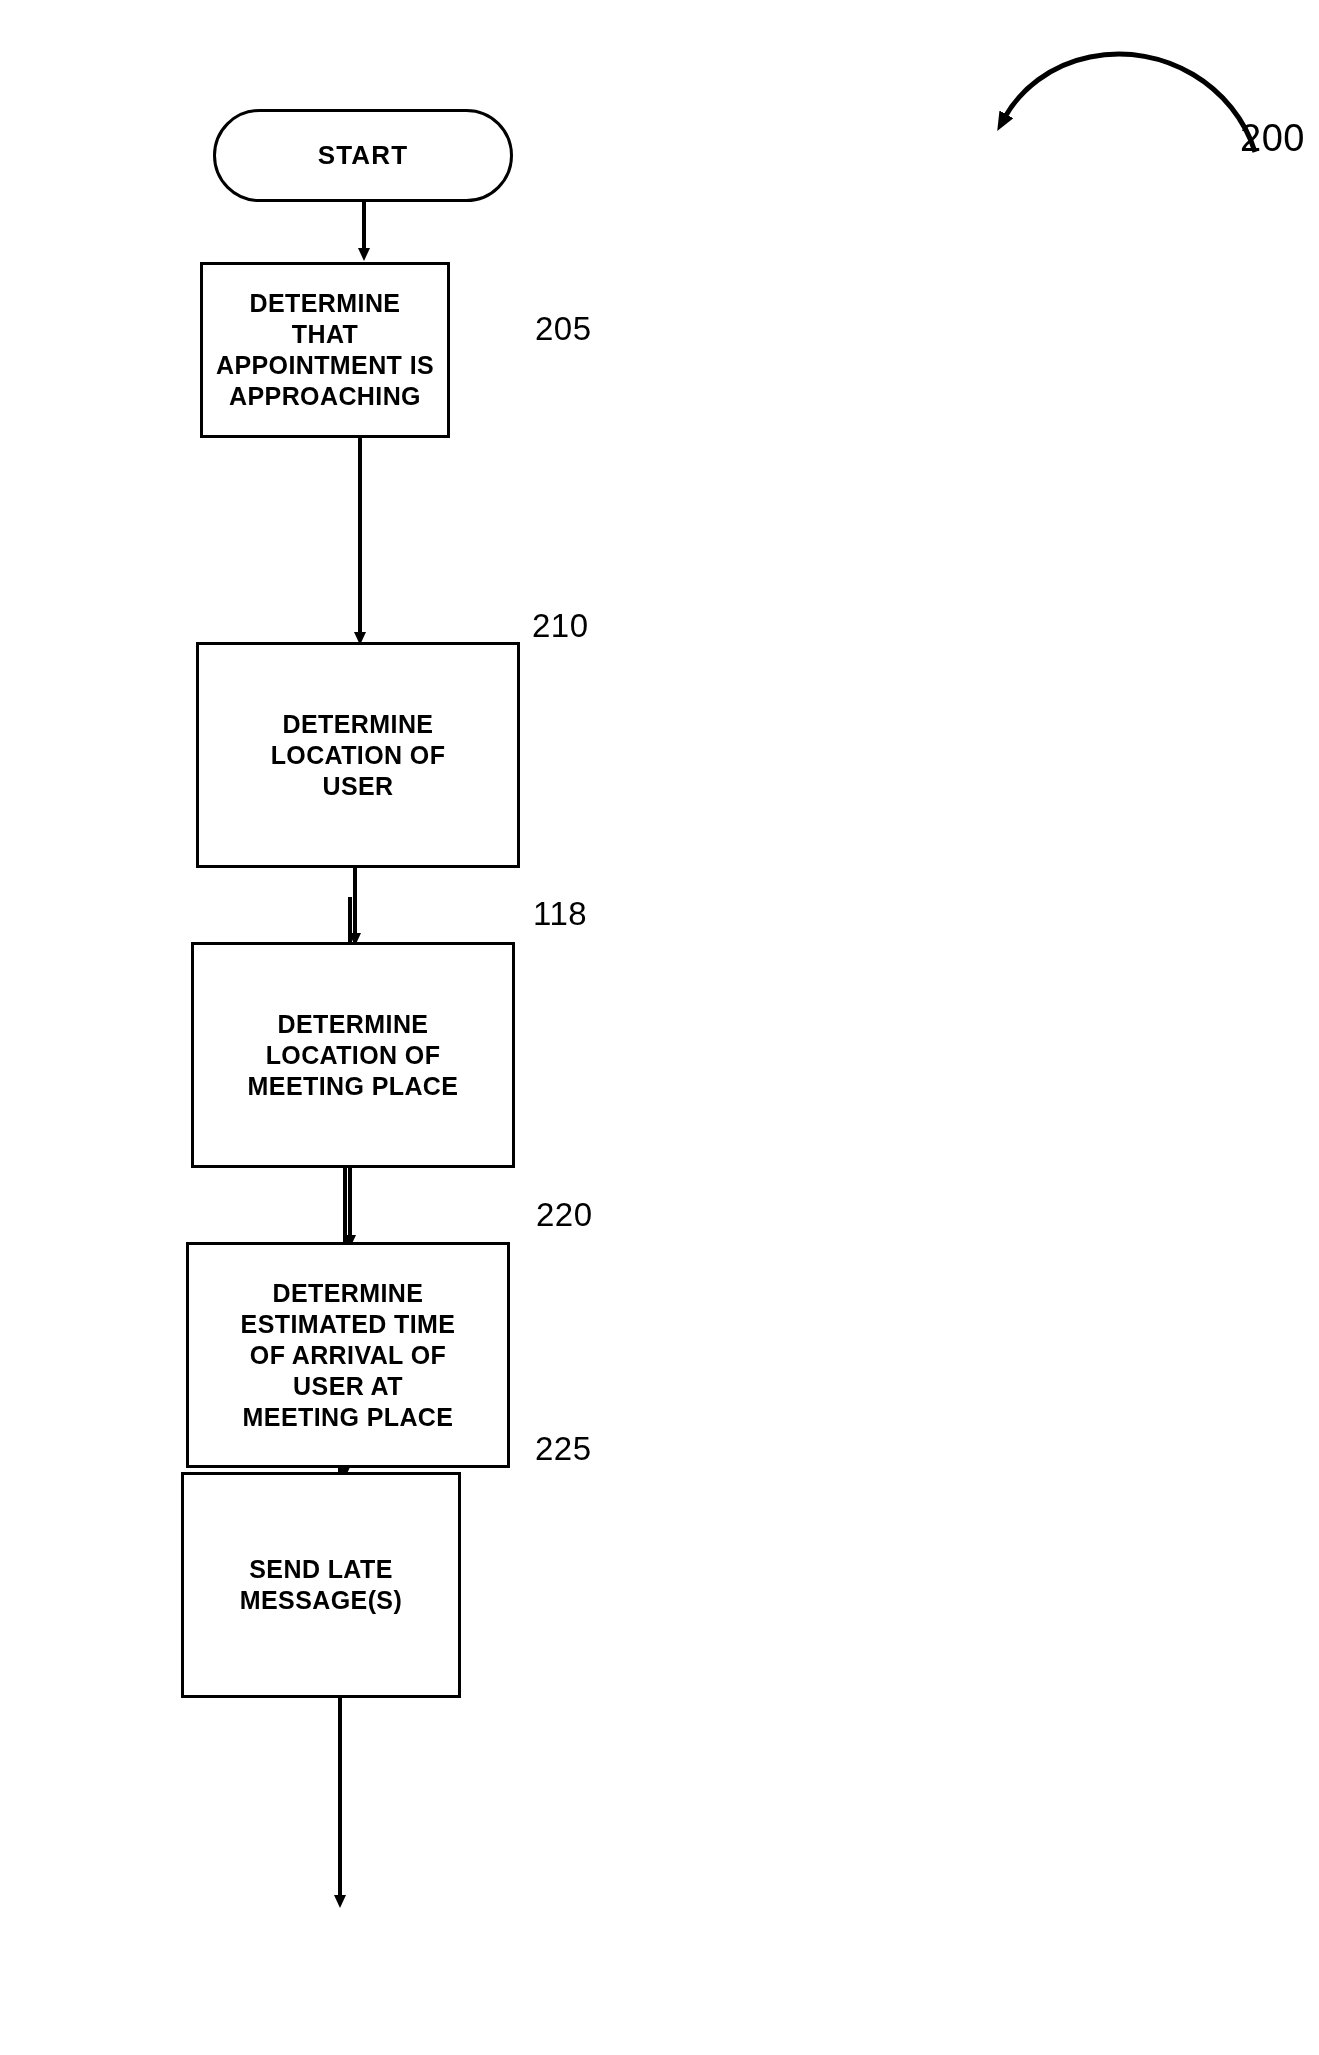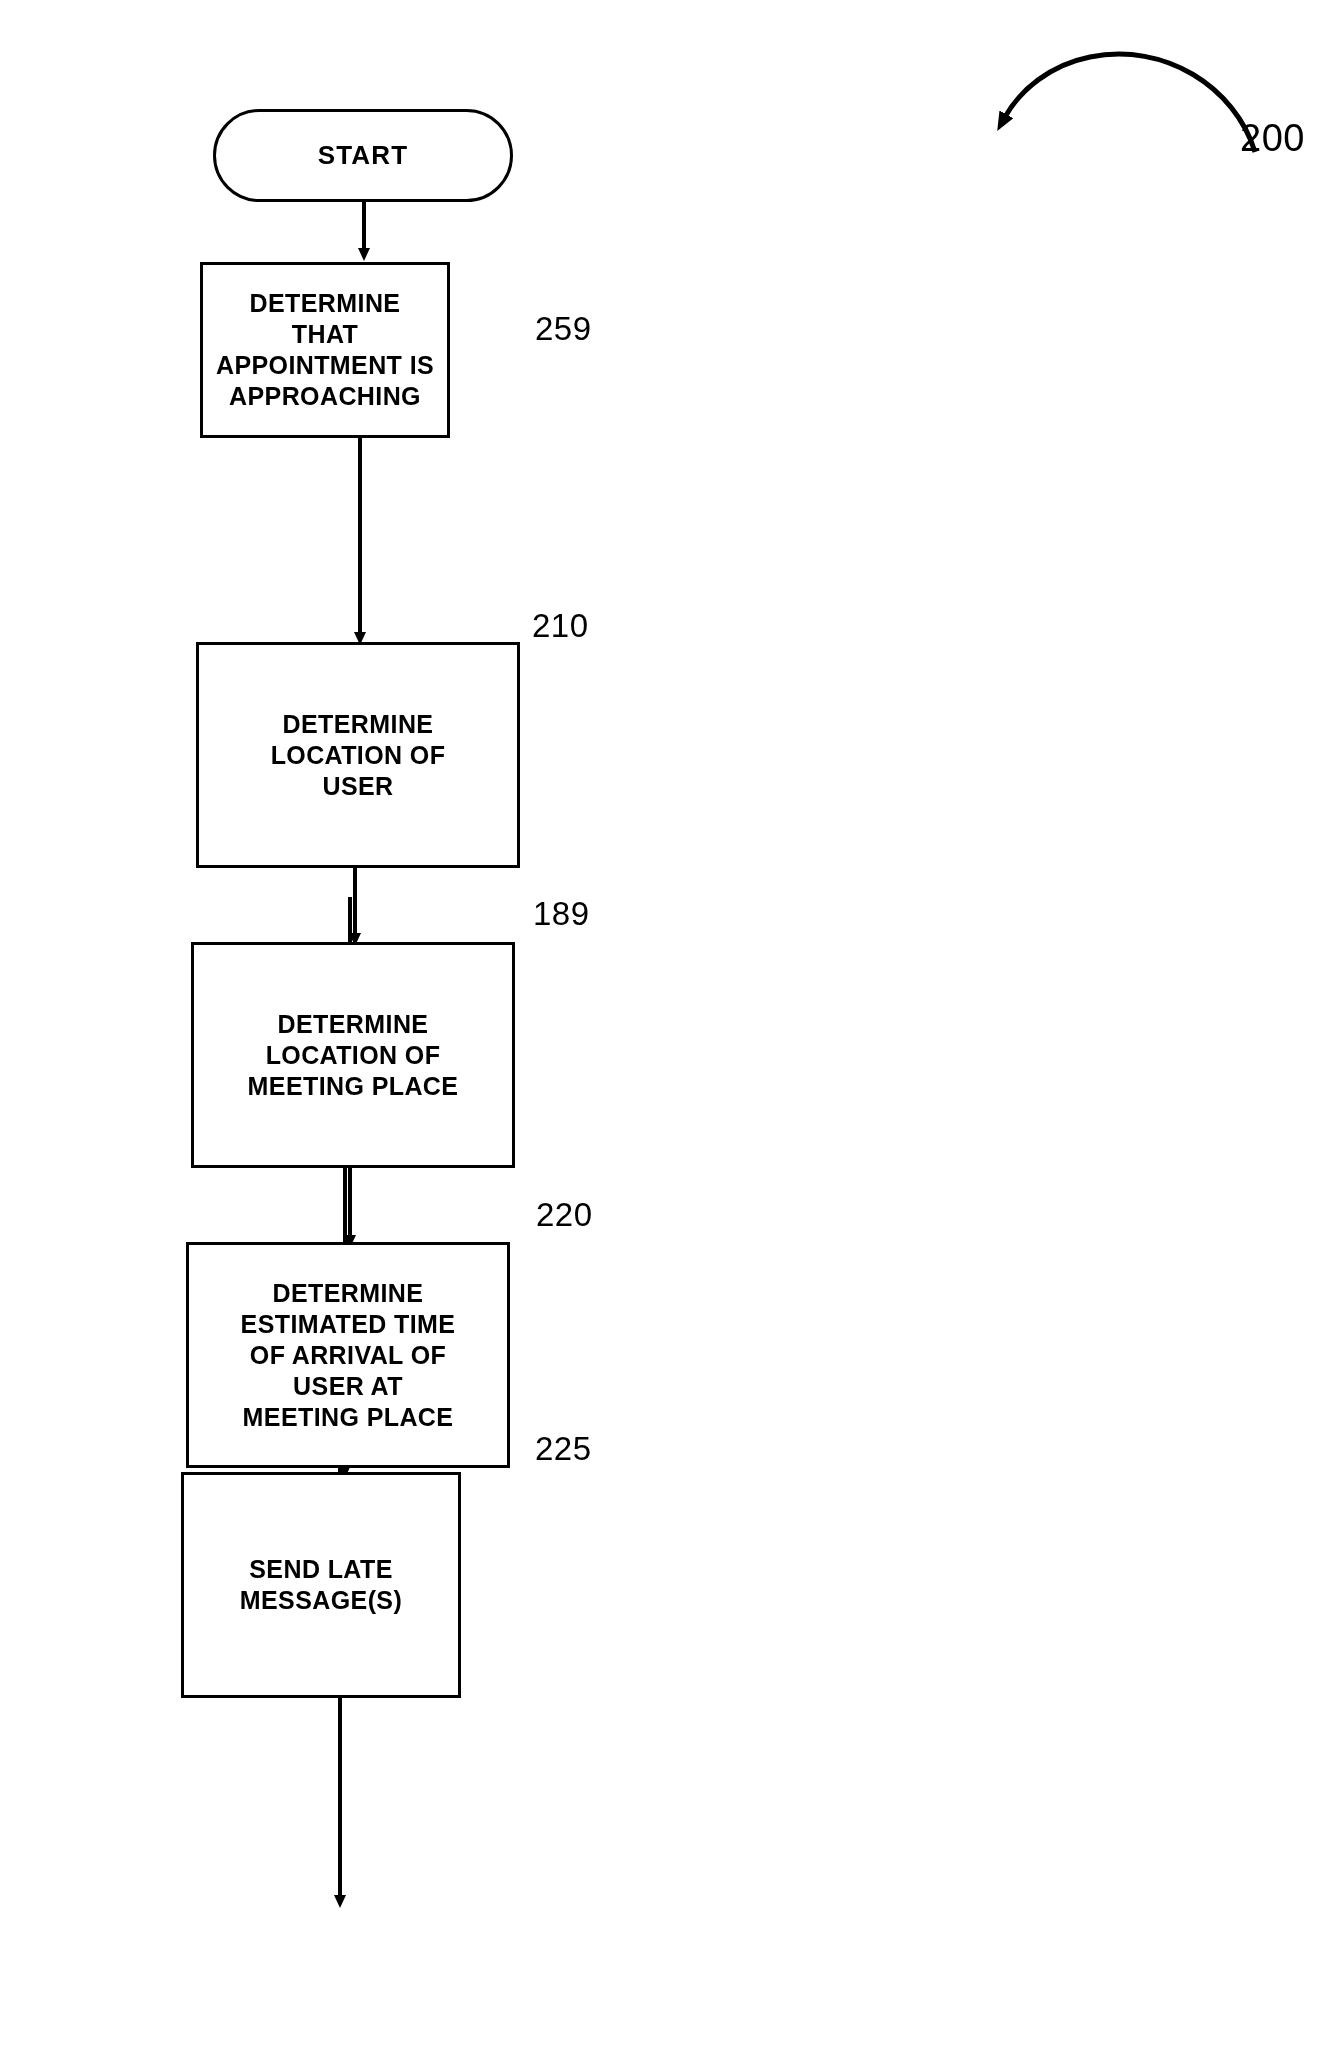--- a/index.html
+++ b/index.html
@@ -112,35 +112,35 @@
   <div class="node terminal" style="left:213px; top:97px; width:300px; height:93px;">
     <span class="label">START</span>
   </div>
 
   <div class="node" style="left:200px; top:250px; width:250px; height:176px;">
     <span class="label">DETERMINE
 THAT
 APPOINTMENT IS
 APPROACHING</span>
   </div>
-  <div class="refnum" style="left:535px; top:298px;">259</div>
+  <div class="refnum" style="left:535px; top:298px;">205</div>
 
   <div class="node" style="left:196px; top:630px; width:324px; height:226px;">
     <span class="label">DETERMINE
 LOCATION OF
 USER</span>
   </div>
   <div class="refnum" style="left:532px; top:595px;">210</div>
 
   <div class="node" style="left:191px; top:930px; width:324px; height:226px;">
     <span class="label">DETERMINE
 LOCATION OF
 MEETING PLACE</span>
   </div>
-  <div class="refnum" style="left:533px; top:883px;">189</div>
+  <div class="refnum" style="left:533px; top:883px;">118</div>
 
   <div class="node" style="left:186px; top:1230px; width:324px; height:226px;">
     <span class="label">DETERMINE
 ESTIMATED TIME
 OF ARRIVAL OF
 USER AT
 MEETING PLACE</span>
   </div>
   <div class="refnum" style="left:536px; top:1184px;text-align:center;">220</div>
 

